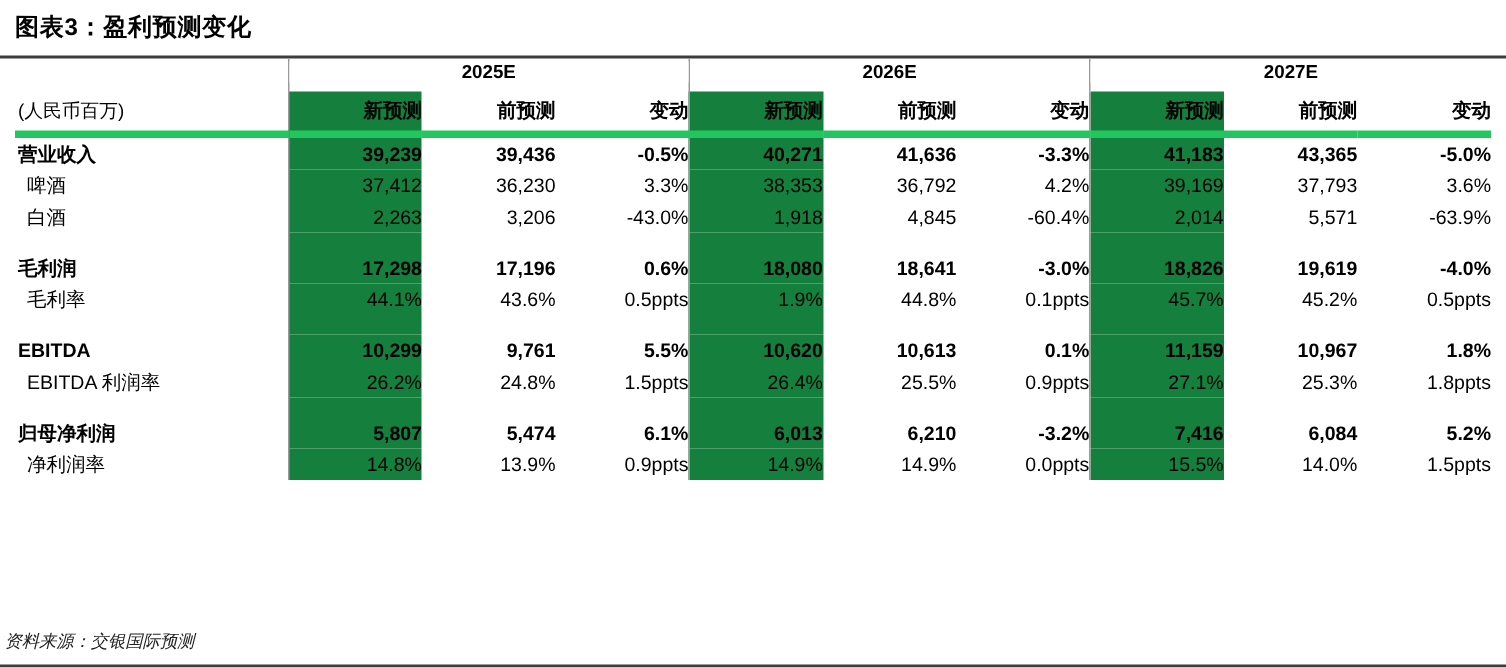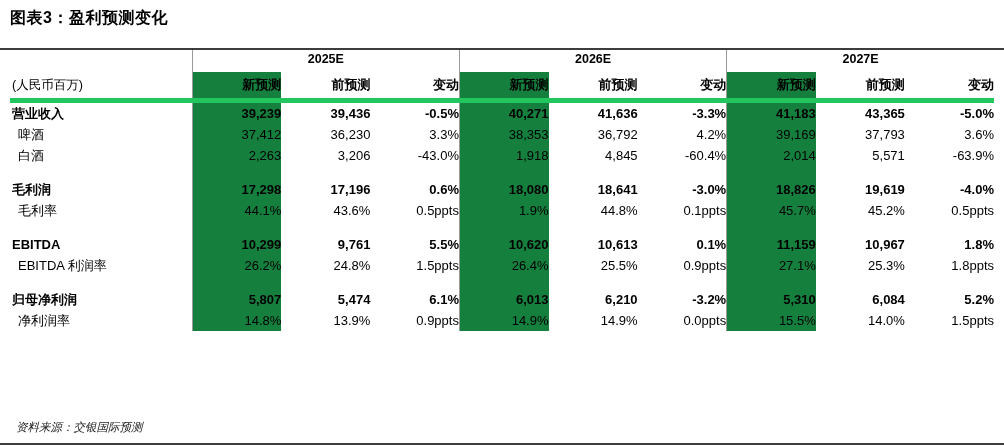--- a/index.html
+++ b/index.html
@@ -16,21 +16,21 @@
     height: 445px;
     box-sizing: border-box;
     position: relative;
     background: #ffffff;
     border-bottom: 2px solid #3d3d3d;
     overflow: hidden;
   }
   .title-bar {
     display: flex;
     align-items: center;
-    padding: 8px 10px 19px 10px;
+    padding: 8px 10px 8px 10px;
     border-bottom: 2px solid #3d3d3d;
   }
   .title-text {
     font-size: 16px;
     font-weight: bold;
     letter-spacing: 0.5px;
   }
   table.fin {
     width: 984px;
     margin: 0 10px;
@@ -109,21 +109,21 @@
     margin-left: 25px;
   }
   .indent td.lbl {
     padding-left: 8px;
   }
   .spacer td {
     height: 13px;
   }
   .source {
     position: absolute;
-    left: 16px;
+    left: 3px;
     bottom: 8px;
     font-size: 11.5px;
     font-style: italic;
     color: #222;
   }
   .colw-lbl { width: 180px; }
   .colw-num { width: 88px; }
 </style>
 </head>
 <body>
@@ -318,21 +318,21 @@
       </tr>
 
       <tr class="data-row bold">
         <td class="lbl">归母净利润</td>
         <td class="shade sep-left">5,807</td>
         <td>5,474</td>
         <td>6.1%</td>
         <td class="shade sep-left">6,013</td>
         <td>6,210</td>
         <td>-3.2%</td>
-        <td class="shade sep-left">5,310</td>
+        <td class="shade sep-left">7,416</td>
         <td>6,084</td>
         <td>5.2%</td>
       </tr>
 
       <tr class="data-row indent">
         <td class="lbl">净利润率</td>
         <td class="shade sep-left">14.8%</td>
         <td>13.9%</td>
         <td>0.9ppts</td>
         <td class="shade sep-left">14.9%</td>

